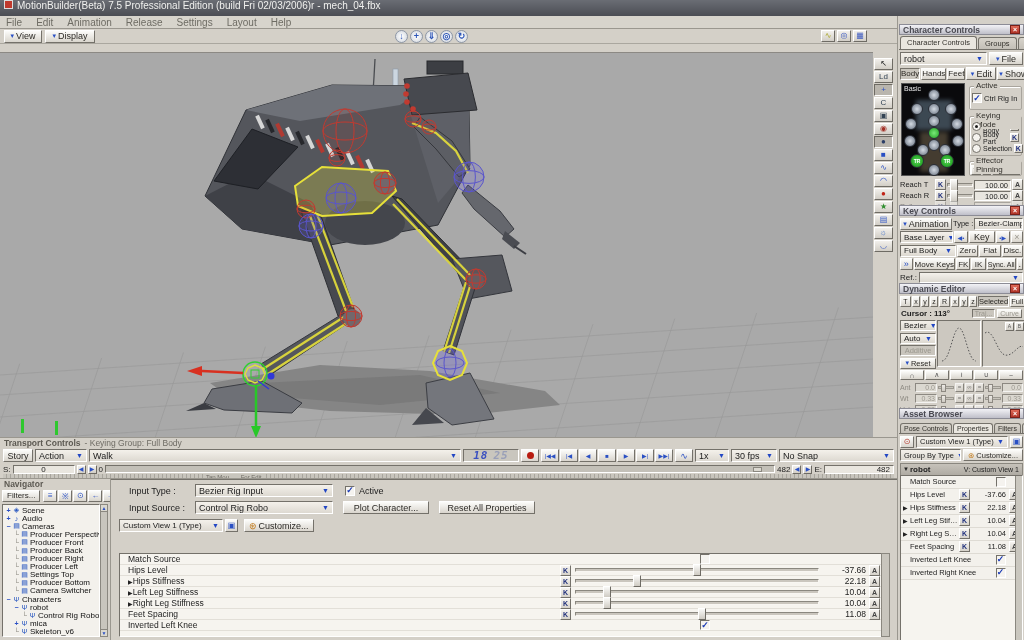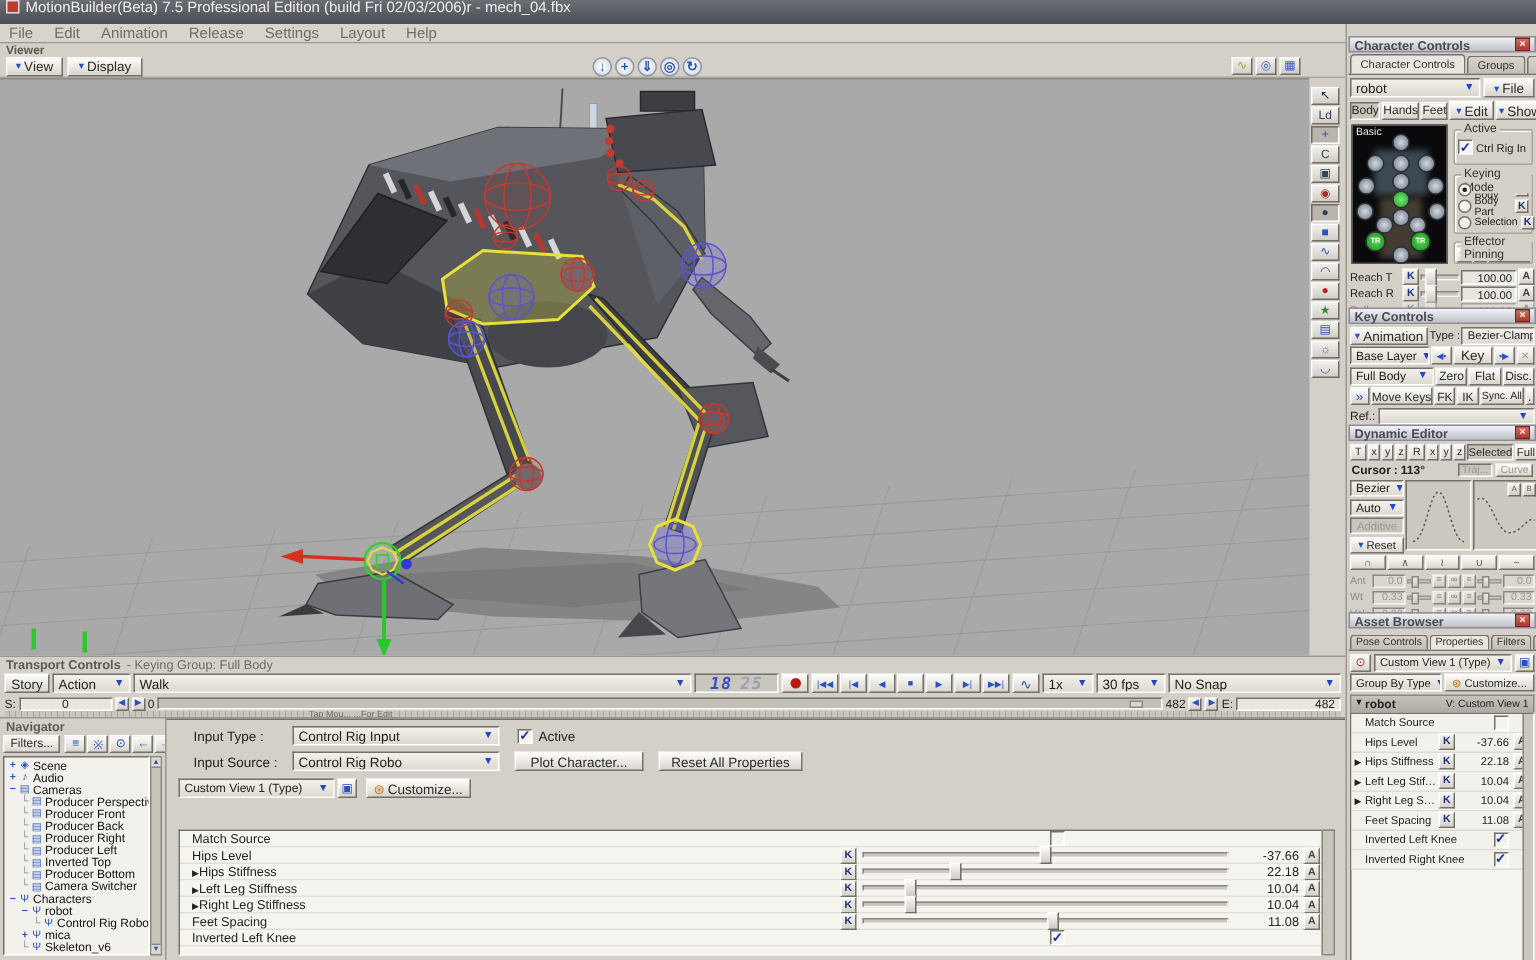--- a/index.html
+++ b/index.html
@@ -70,23 +70,20 @@
     <span class="menu-item">File</span>
     <span class="menu-item">Edit</span>
     <span class="menu-item">Animation</span>
     <span class="menu-item">Release</span>
     <span class="menu-item">Settings</span>
     <span class="menu-item">Layout</span>
     <span class="menu-item">Help</span>
   </div>
 
 <div class="abs" style="left:0;top:29px;width:897px;height:408px;background:#d4d0c8">
-  <div class="seclabel" style="height:8px">
-      <span style="font-size:8px">Viewer</span>
-    </div>
   <div style="height:15px;display:flex;align-items:center;padding:0 4px;border-bottom:1px solid #aaa79f">
     <span class="btn dd" style="width:38px">View</span>
     <span class="btn dd" style="width:50px;margin-left:3px">Display</span>
     <span id="nav-round" style="display:flex;gap:2px;margin-left:300px">
         <div class="navbtn">↓</div>
         <div class="navbtn">+</div>
         <div class="navbtn">⇓</div>
         <div class="navbtn">◎</div>
         <div class="navbtn">↻</div>
       </span>
@@ -406,21 +403,21 @@
         <span class="tlab">Producer Right</span>
       </div>
       <div class="trow" style="padding-left: 9px;">
         <span class="texp" style="color: rgb(138, 135, 127);">└</span>
         <span class="tico">▤</span>
         <span class="tlab">Producer Left</span>
       </div>
       <div class="trow" style="padding-left: 9px;">
         <span class="texp" style="color: rgb(138, 135, 127);">└</span>
         <span class="tico">▤</span>
-        <span class="tlab">Inverted Top</span>
+        <span class="tlab">Settings Top</span>
       </div>
       <div class="trow" style="padding-left: 9px;">
         <span class="texp" style="color: rgb(138, 135, 127);">└</span>
         <span class="tico">▤</span>
         <span class="tlab">Producer Bottom</span>
       </div>
       <div class="trow" style="padding-left: 9px;">
         <span class="texp" style="color: rgb(138, 135, 127);">└</span>
         <span class="tico">▤</span>
         <span class="tlab">Camera Switcher</span>
@@ -455,21 +452,21 @@
     <span style="display:block;height:7px;background:#dbd8d0;border-bottom:1px solid #8a877f;font-size:5px;color:#2a50c4;text-align:center;line-height:7px">▲</span>
     <span style="display:block;height:7px;background:#dbd8d0;border-top:1px solid #8a877f;font-size:5px;color:#2a50c4;text-align:center;line-height:7px;position:absolute;bottom:0;width:100%">▼</span>
   </div>
 </div>
 
 <div class="abs" style="left:110px;top:478px;width:787px;height:162px;background:#d4d0c8;border-top:1px solid #9a978f;border-left:1px solid #9a978f">
   <div style="border-top:1px solid #74716a;height:1px"></div>
   <div style="display:flex;align-items:center;gap:4px;padding:3px 0 0 18px;height:18px">
     <span style="font-size:9px;width:62px">Input Type :</span>
     <span class="combo" style="width:138px">
-        <span>Control Rig Input</span>
+        <span>Bezier Rig Input</span>
         <span class="arr">▼</span>
       </span>
     <span class="check" style="margin-left:8px">✓</span>
     <span style="font-size:9px">Active</span>
   </div>
   <div style="display:flex;align-items:center;gap:4px;padding:2px 0 0 18px;height:17px">
     <span style="font-size:9px;width:62px">Input Source :</span>
     <span class="combo" style="width:138px">
         <span>Control Rig Robo</span>
         <span class="arr">▼</span>

